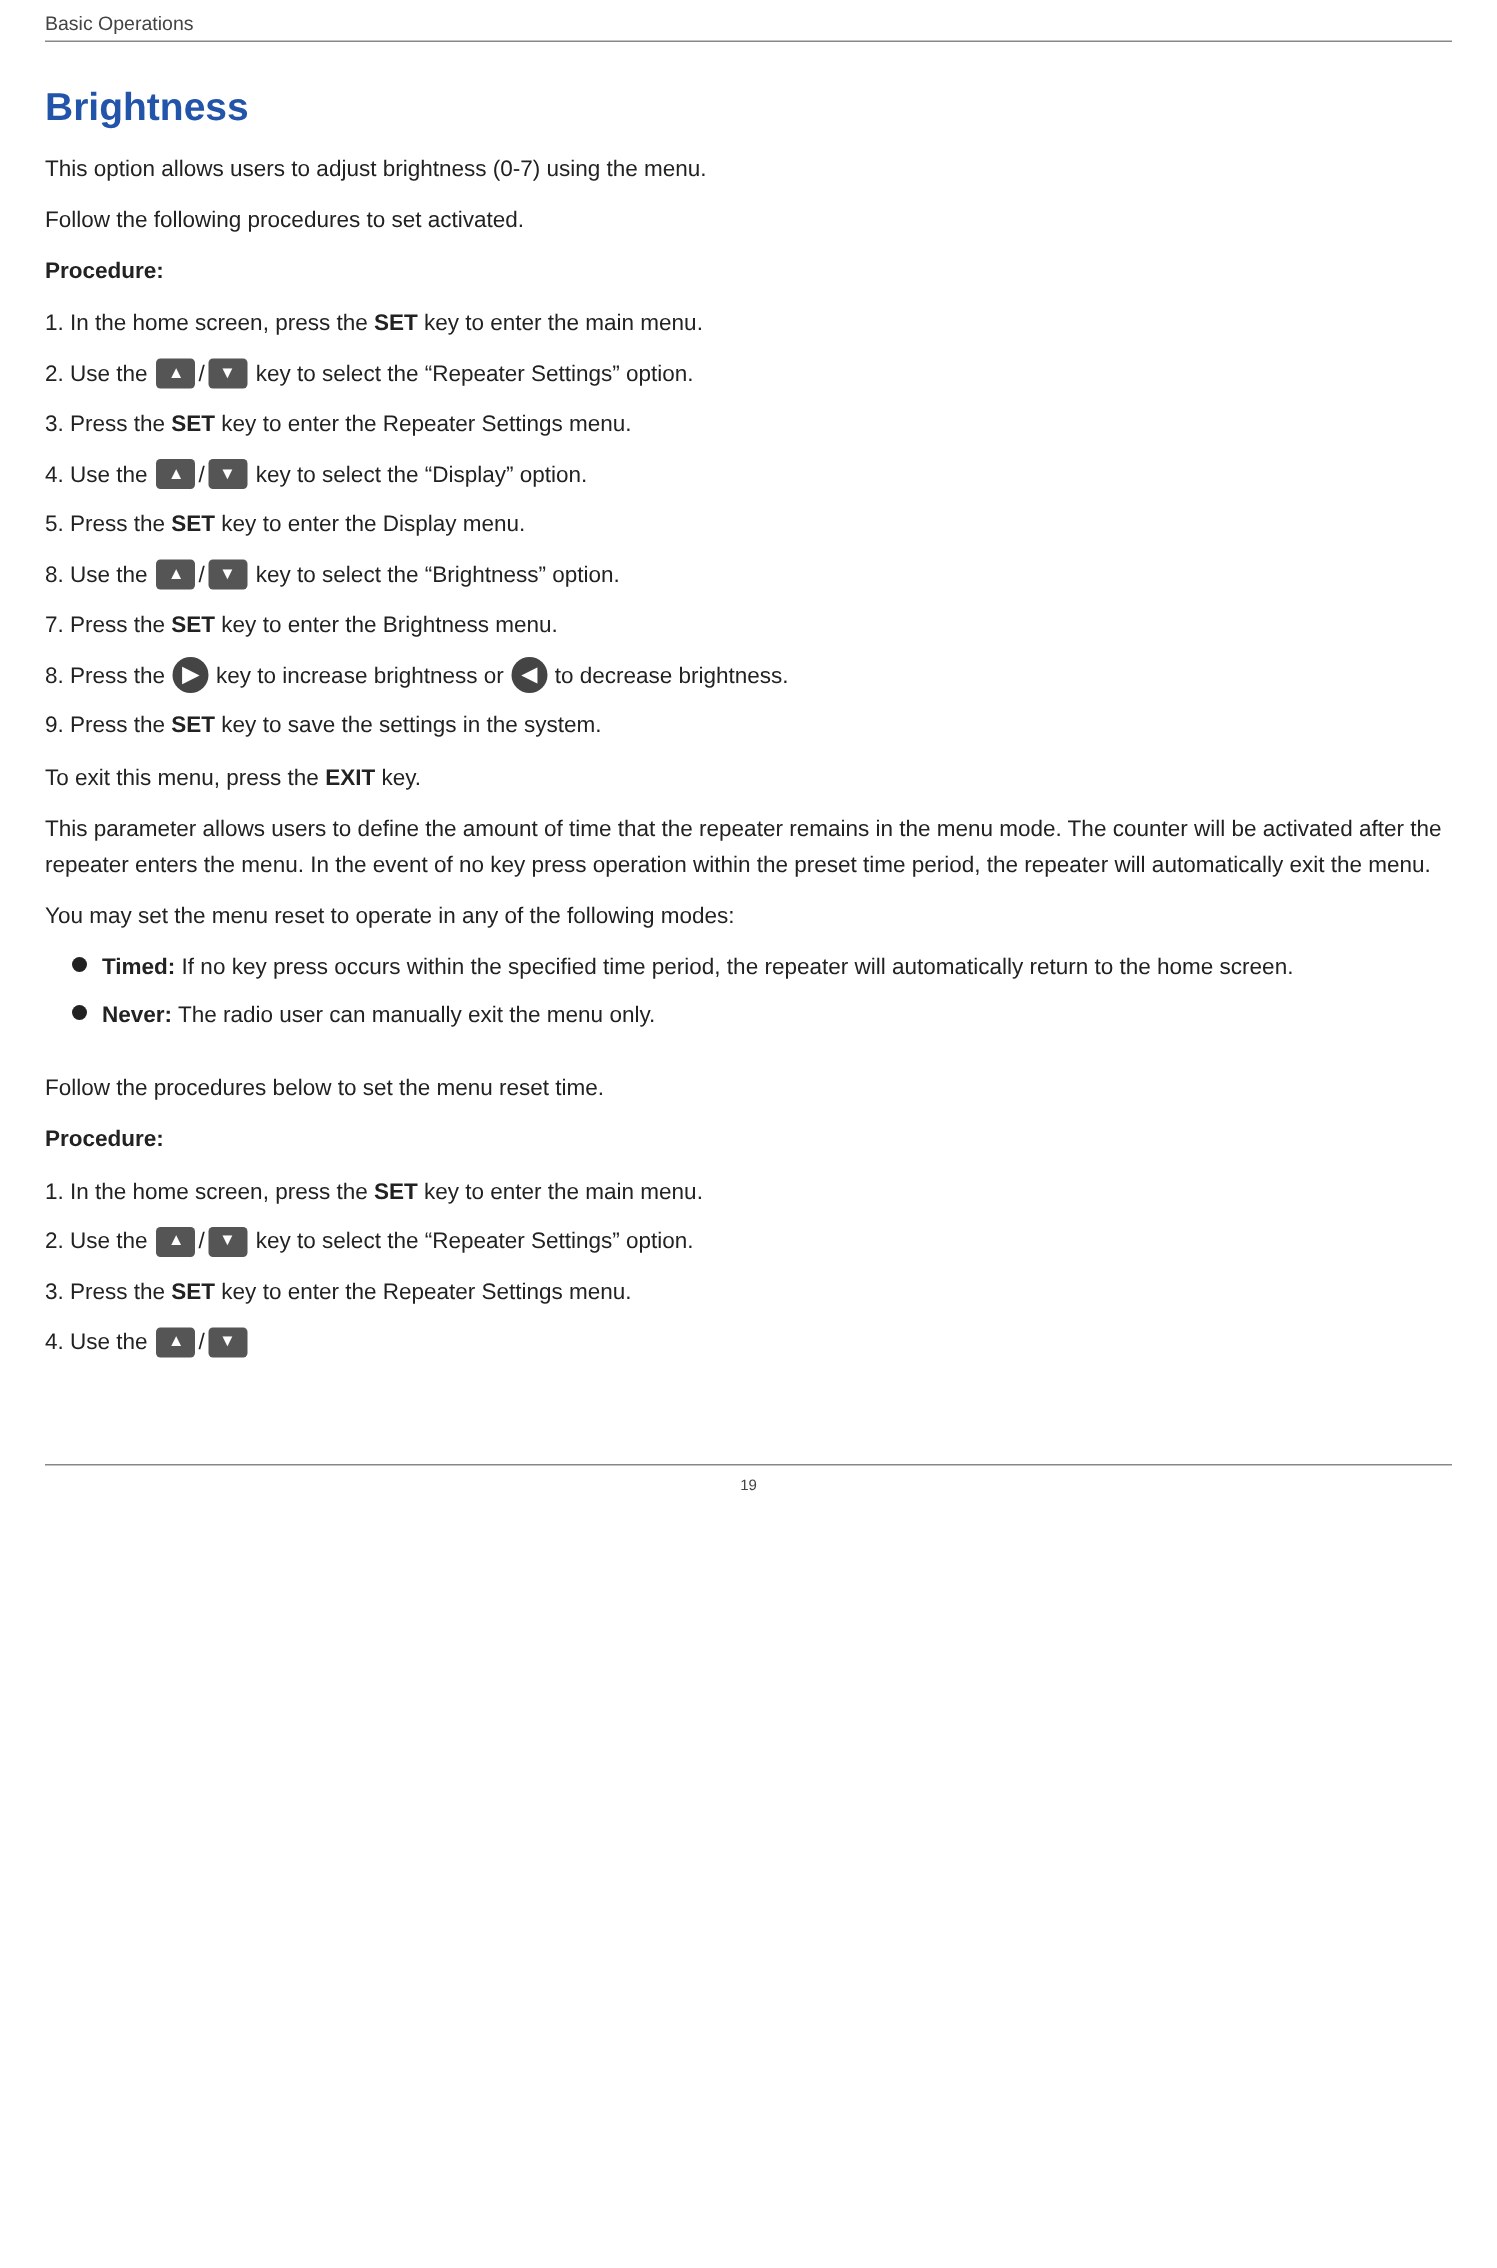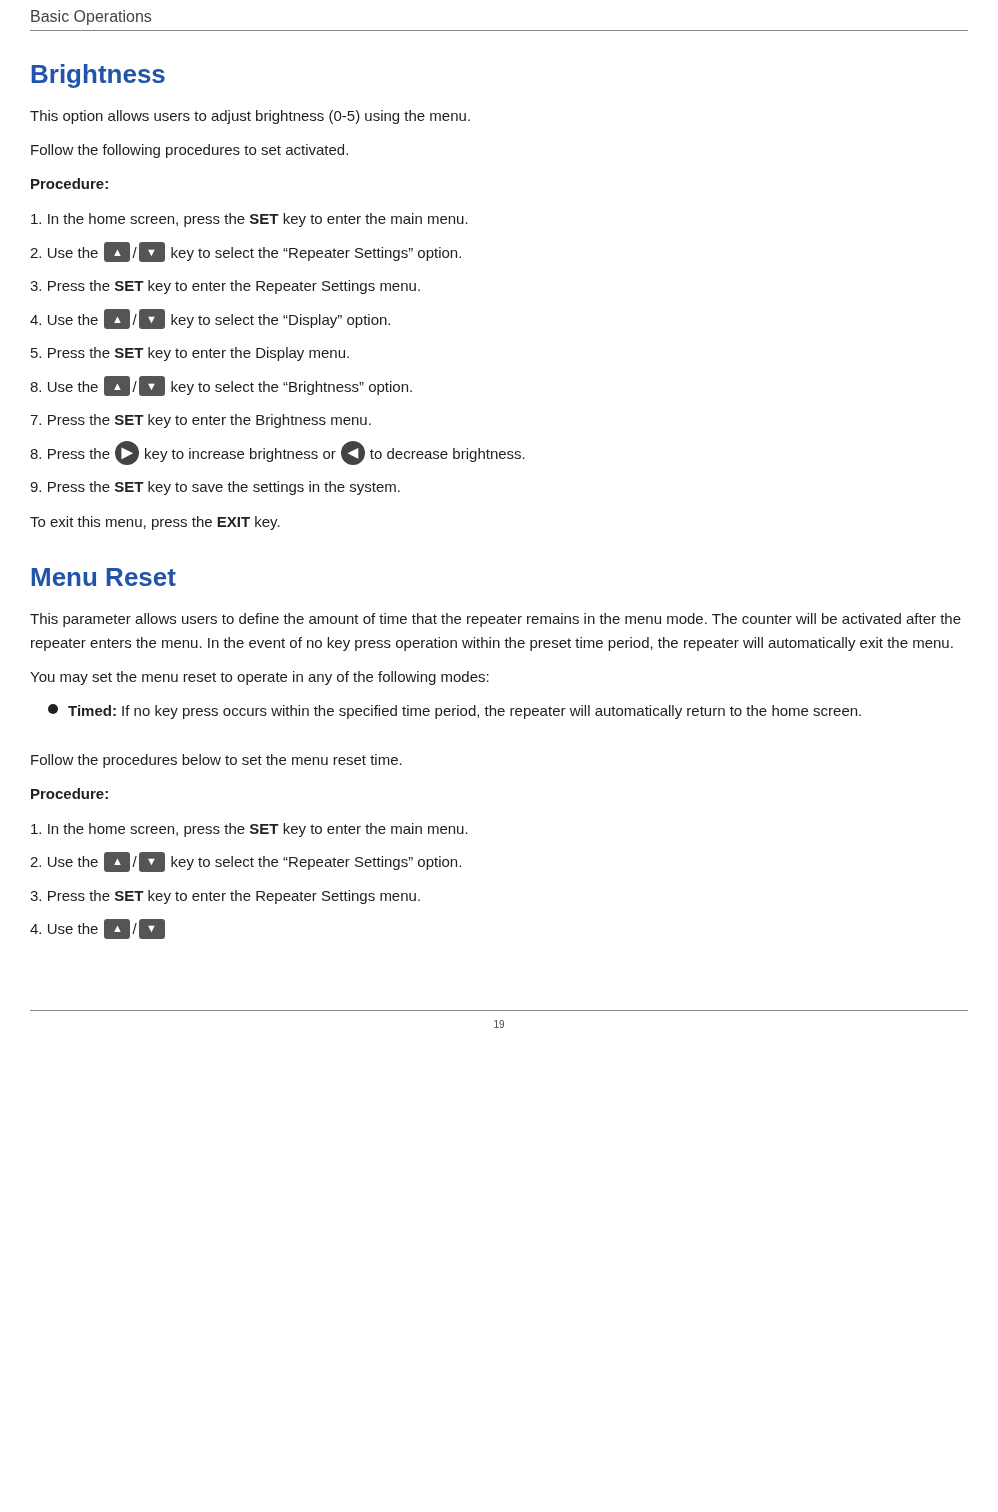--- a/index.html
+++ b/index.html
@@ -7,21 +7,21 @@
       font-family: Arial, sans-serif;
       font-size: 15px;
       color: #222;
       background: #fff;
       width: 998px;
       min-height: 1512px;
       padding: 0;
     }
     .page-header {
       padding: 8px 30px 4px 30px;
-      font-size: 16px;
+      font-size: 13px;
       color: #444;
     }
     .header-rule {
       border: none;
       border-top: 1px solid #888;
       margin: 0 30px 0 30px;
     }
     .content {
       padding: 18px 30px 30px 30px;
     }
@@ -134,21 +134,21 @@
 <div class="page-header">
   <span>Basic Operations</span>
 </div>
 <hr class="header-rule">
 
 <div class="content">
 
   <div>
     <div class="section-title">Brightness</div>
 
-    <p>This option allows users to adjust brightness (0-5) using the menu.</p>
+    <p>This option allows users to adjust brightness (0-7) using the menu.</p>
     <p>Follow the following procedures to set activated.</p>
 
     <p class="procedure-label">Procedure:</p>
 
     <div class="step">
       <span class="step-text">1. In the home screen, press the <span class="bold">SET</span> key to enter the main menu.</span>
     </div>
 
     <div class="step">
       <span class="step-text">2. Use the </span>
@@ -197,31 +197,34 @@
     <div class="step">
       <span class="step-text">9. Press the <span class="bold">SET</span> key to save the settings in the system.</span>
     </div>
 
     <p style="margin-top:10px;">
       To exit this menu, press the <span class="bold">EXIT</span> key.
     </p>
   </div>
 
   <div>
-    <div class="section-title menu-reset">Menu Reset</div>
 
     <p>This parameter allows users to define the amount of time that the repeater remains in the menu mode. The counter will be activated after the repeater enters the menu. In the event of no key press operation within the preset time period, the repeater will automatically exit the menu.</p>
 
     <p>You may set the menu reset to operate in any of the following modes:</p>
 
     <ul class="bullet-list">
       <li>
         <span class="bullet-dot"></span>
         <span><span class="bold">Timed:</span> If no key press occurs within the specified time period, the repeater will automatically return to the home screen.</span>
       </li>
+      <li>
+        <span class="bullet-dot"></span>
+        <span><span class="bold">Never:</span> The radio user can manually exit the menu only.</span>
+      </li>
     </ul>
 
     <p>Follow the procedures below to set the menu reset time.</p>
 
     <p class="procedure-label">Procedure:</p>
 
     <div class="step">
       <span class="step-text">1. In the home screen, press the <span class="bold">SET</span> key to enter the main menu.</span>
     </div>
 

